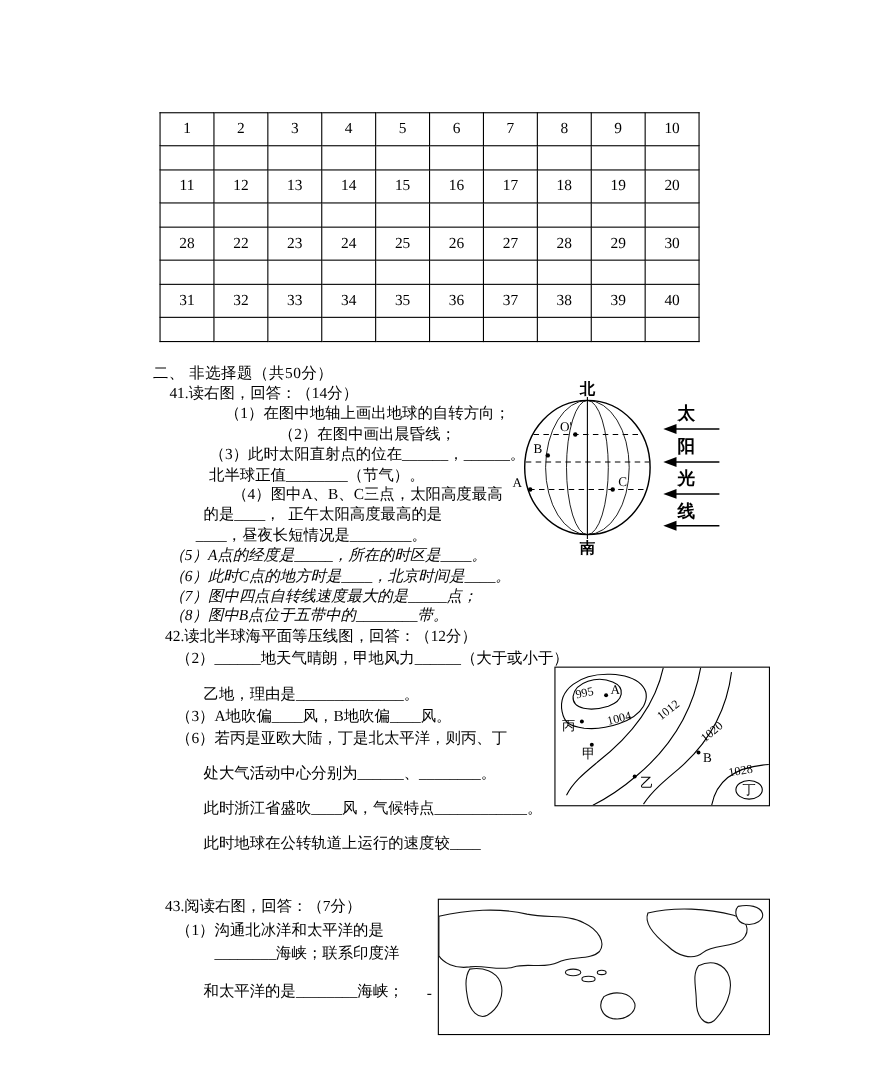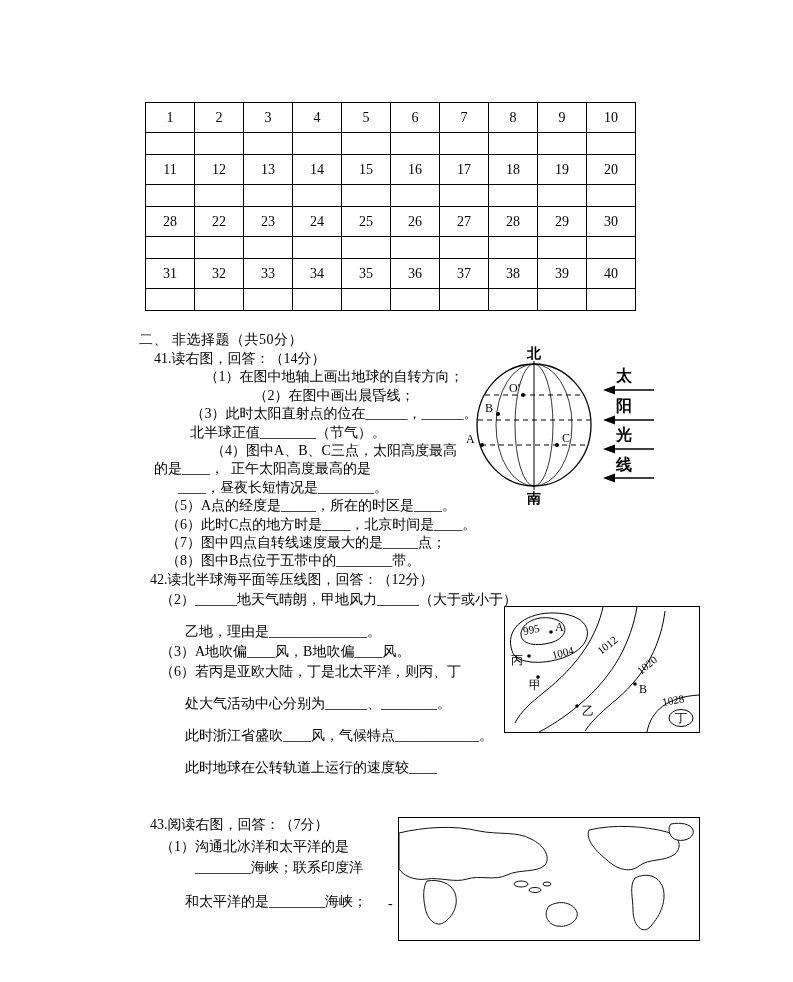--- a/index.html
+++ b/index.html
@@ -16,26 +16,26 @@
   tr.blank-row td { height:22px; }
 
   .heading { position:absolute; left:139px; top:331px; font-size:14px; letter-spacing:0.5px; }
 
   .block { position:absolute; font-size:14px; }
   .line { white-space:pre; }
   #q41 { left:154px; top:350px; line-height:18.4px; width:340px; }
   #q42 { left:139px; top:570px; line-height:20px; width:400px; }
   #q43 { left:139px; top:814px; line-height:21.5px; width:320px; }
 
-  .ml7  { margin-left:12px; }
+  .ml7  { margin-left:0;font-style:italic; }
   .ml11 { margin-left:11px; }
   .ml14 { margin-left:20px;text-align:center; }
   .ml21 { margin-left:21px; }
   .ml24 { margin-left:24px; }
-  .ml31 { }
+  .ml31 { margin-left:31px; }
   .ml36 { margin-left:36px; }
   .ml46 { margin-left:46px;margin-top:12px; }
   .ml56 { margin-left:56px; }
 
   .earth-figure { position:absolute; left:452px; top:344px; width:210px; height:162px; }
   .isobar-figure { position:absolute; left:504px; top:606px; width:196px; height:127px; border:1px solid #000; background:#fff; }
   .worldmap-figure { position:absolute; left:398px; top:817px; width:302px; height:124px; border:1px solid #000; background:#fff; }
   .dash-mark { position:absolute; left:388px; top:896px; font-size:14px; }
 
   svg text { font-family:"Liberation Serif","DejaVu Serif",serif; }

